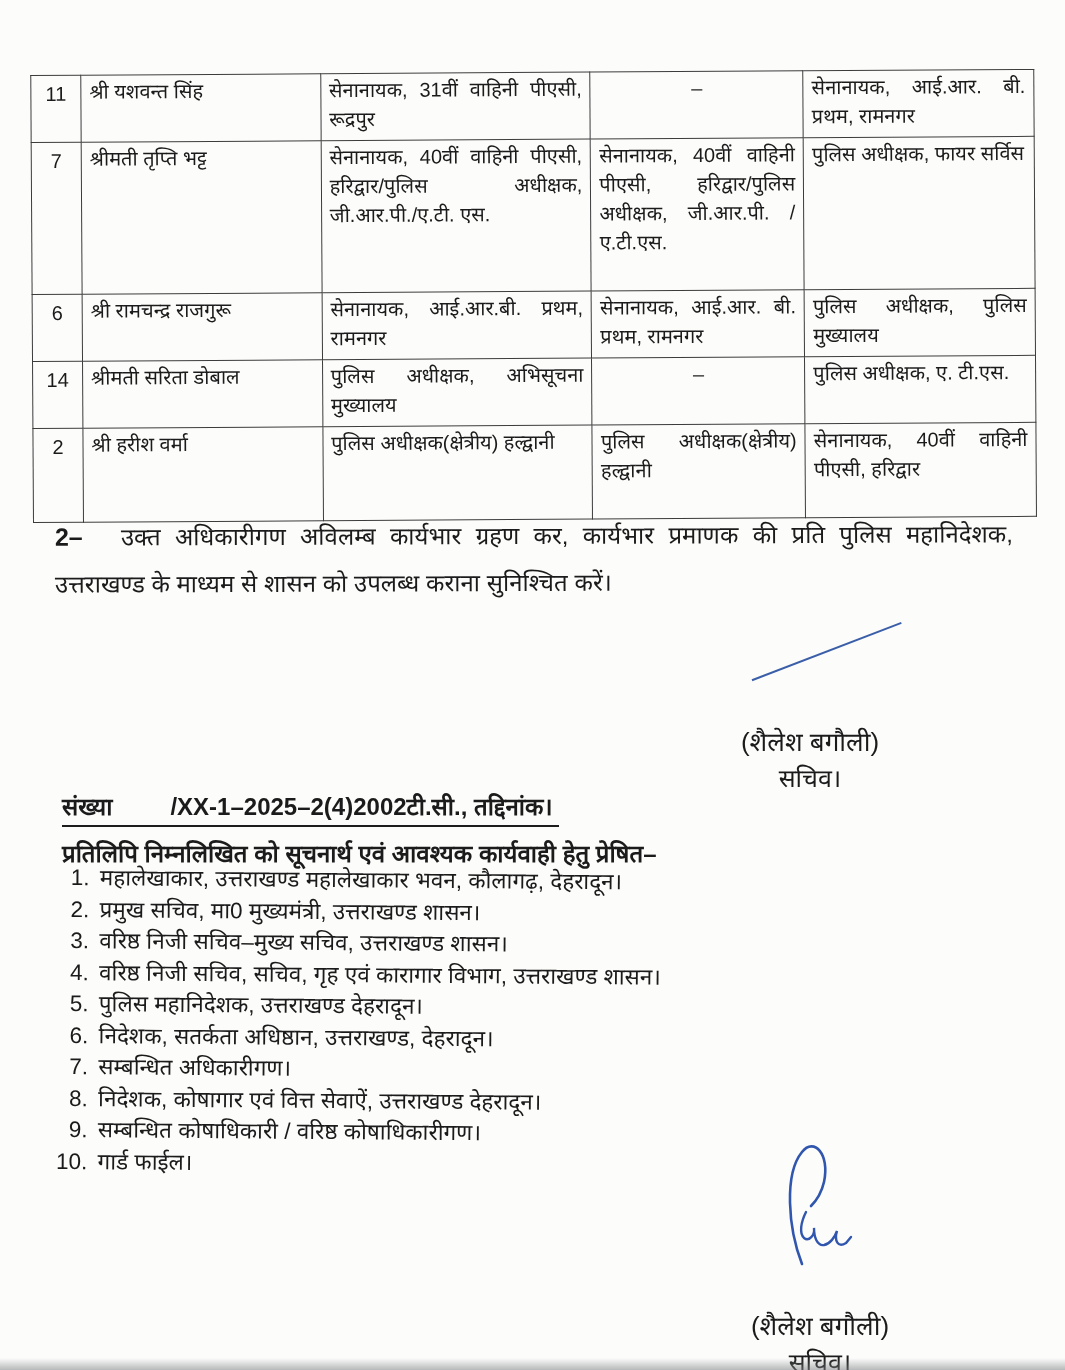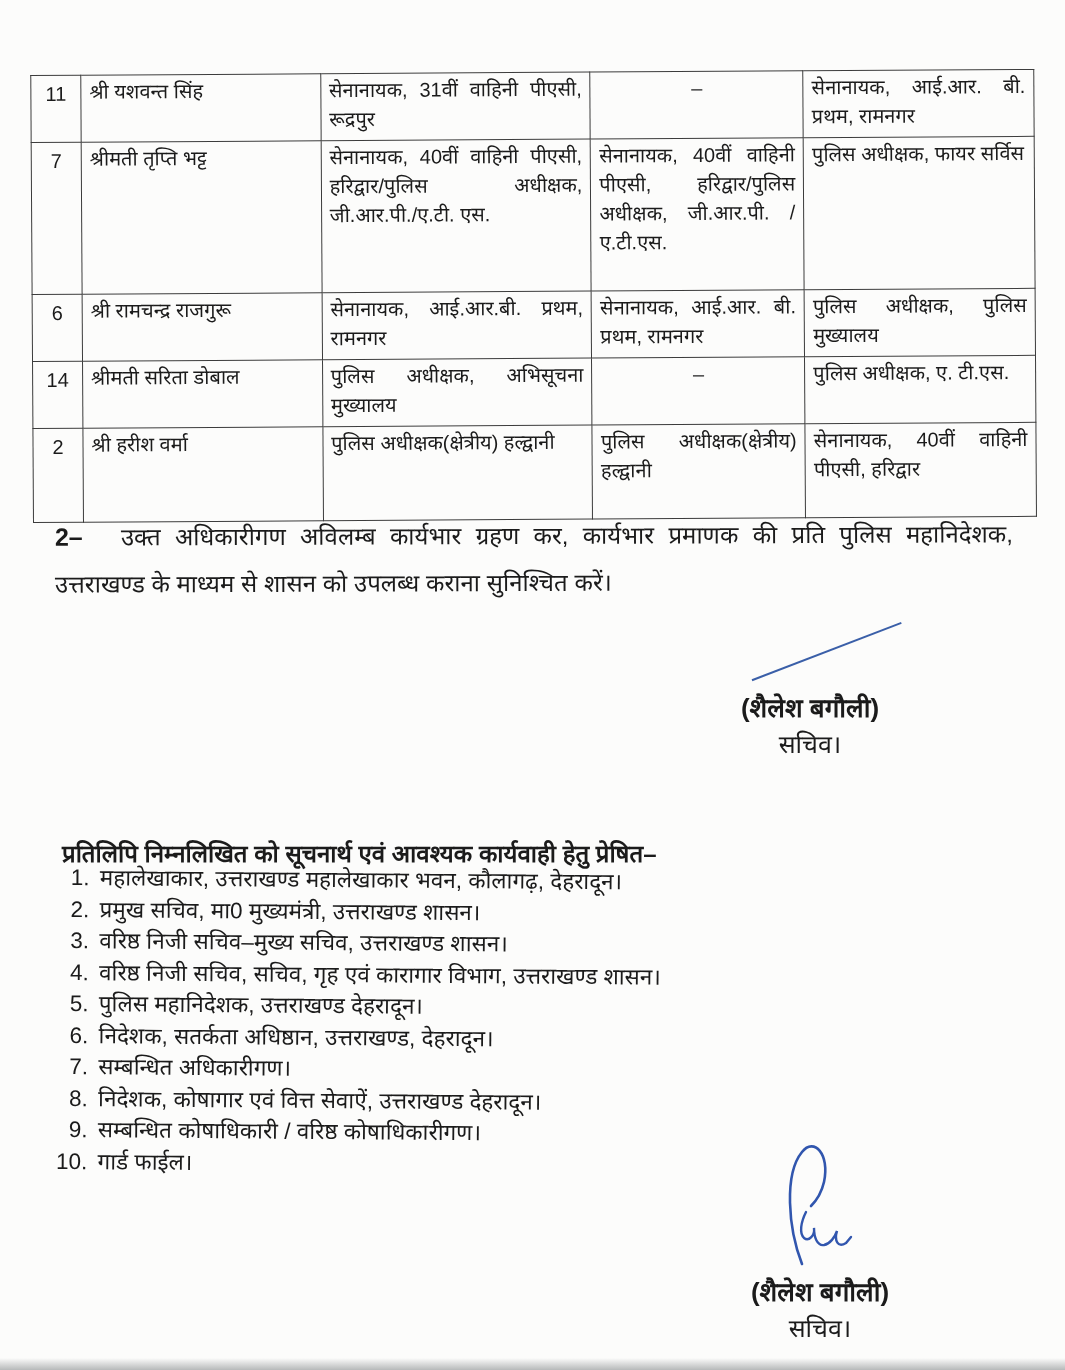--- a/index.html
+++ b/index.html
@@ -43,21 +43,21 @@
   .para2 .pnum{font-weight:bold;display:inline-block;width:66px;font-size:25px;}
   
   .sig-line{
     position:absolute;left:741px;top:622px;width:160px;
     border-top:2.6px solid #3a5fa8;
     transform:rotate(-21deg);transform-origin:right top;
   }
   .sig-block{position:absolute;width:320px;text-align:center;}
   .sig-top{left:650px;top:690px;}
   .sig-bottom{left:660px;top:1274px;}
-  .sig-name{font-weight:bold;font-size:26px;line-height:36px;}
+  .sig-name{font-weight:normal;font-size:26px;line-height:36px;margin-top:34px;}
   .sig-title{font-weight:normal;font-size:25px;line-height:36px;}
   .sig-scribble{position:absolute;left:772px;top:1140px;}
   
   .number-line{
     position:absolute;left:62px;top:789px;
     font-size:24px;font-weight:bold;
     border-bottom:2.2px solid #1d1d1d;
     padding:0 6px 3px 0;
   }
   .number-line .gap{display:inline-block;width:58px;}
@@ -137,20 +137,23 @@
   <div class="para2">
     <span class="pnum">2–</span><span>उक्त अधिकारीगण अविलम्ब कार्यभार ग्रहण कर, कार्यभार प्रमाणक की प्रति पुलिस महानिदेशक, उत्तराखण्ड के माध्यम से शासन को उपलब्ध कराना सुनिश्चित करें।</span>
   </div>
 
   <div class="sig-line"></div>
   <div class="sig-block sig-top">
     <div class="sig-name">(शैलेश बगौली)</div>
     <div class="sig-title">सचिव।</div>
   </div>
 
+  <div class="number-line">
+    <span>संख्या</span><span class="gap"></span><span>/XX-1–2025–2(4)2002टी.सी., तद्दिनांक।</span>
+  </div>
 
   <div class="copy-line">प्रतिलिपि निम्नलिखित को सूचनार्थ एवं आवश्यक कार्यवाही हेतु प्रेषित–</div>
 
   <div class="recipients">
     <ol>
         <li>महालेखाकार, उत्तराखण्ड महालेखाकार भवन, कौलागढ़, देहरादून।</li>
         <li>प्रमुख सचिव, मा0 मुख्यमंत्री, उत्तराखण्ड शासन।</li>
         <li>वरिष्ठ निजी सचिव–मुख्य सचिव, उत्तराखण्ड शासन।</li>
         <li>वरिष्ठ निजी सचिव, सचिव, गृह एवं कारागार विभाग, उत्तराखण्ड शासन।</li>
         <li>पुलिस महानिदेशक, उत्तराखण्ड देहरादून।</li>

